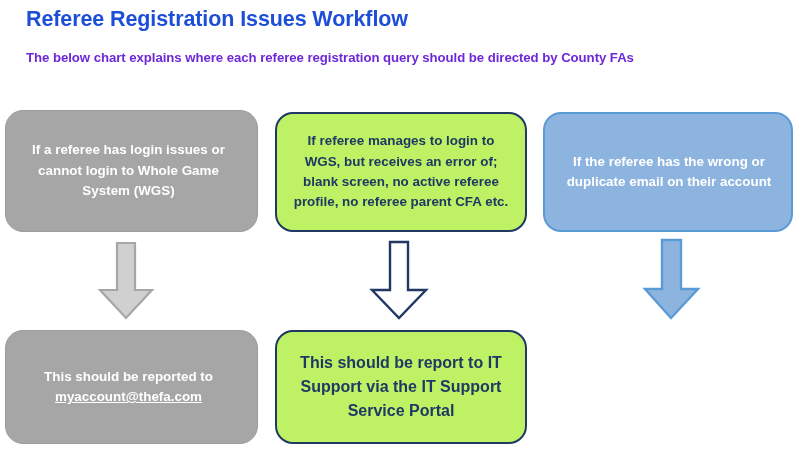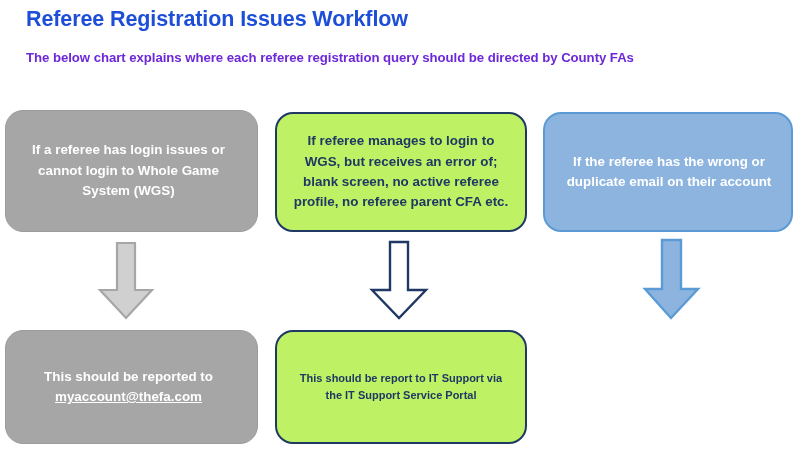--- a/index.html
+++ b/index.html
@@ -83,21 +83,21 @@
     color: #FFFFFF;
   }
 
   
   #node-login-issues   { left: 5px;   top: 110px; width: 253px; height: 122px; font-size: 13.4px; }
   #node-wgs-error      { left: 275px; top: 112px; width: 252px; height: 120px; font-size: 13.4px; }
   #node-wrong-email    { left: 543px; top: 112px; width: 250px; height: 120px; font-size: 13.4px; padding-left: 16px; }
 
   
   #node-report-email   { left: 5px;   top: 330px; width: 253px; height: 114px; font-size: 13.4px; }
-  #node-it-support     { left: 275px; top: 330px; width: 252px; height: 114px; font-size: 11px; }
+  #node-it-support     { left: 275px; top: 330px; width: 252px; height: 114px; font-size: 16px; }
   #node-update-fan     { left: 543px; top: 330px; width: 250px; height: 114px; font-size: 13.4px; }
 
   .email-link {
     text-decoration: underline;
     color: #FFFFFF;
   }
 
   
   .flow-arrow {
     position: absolute;

